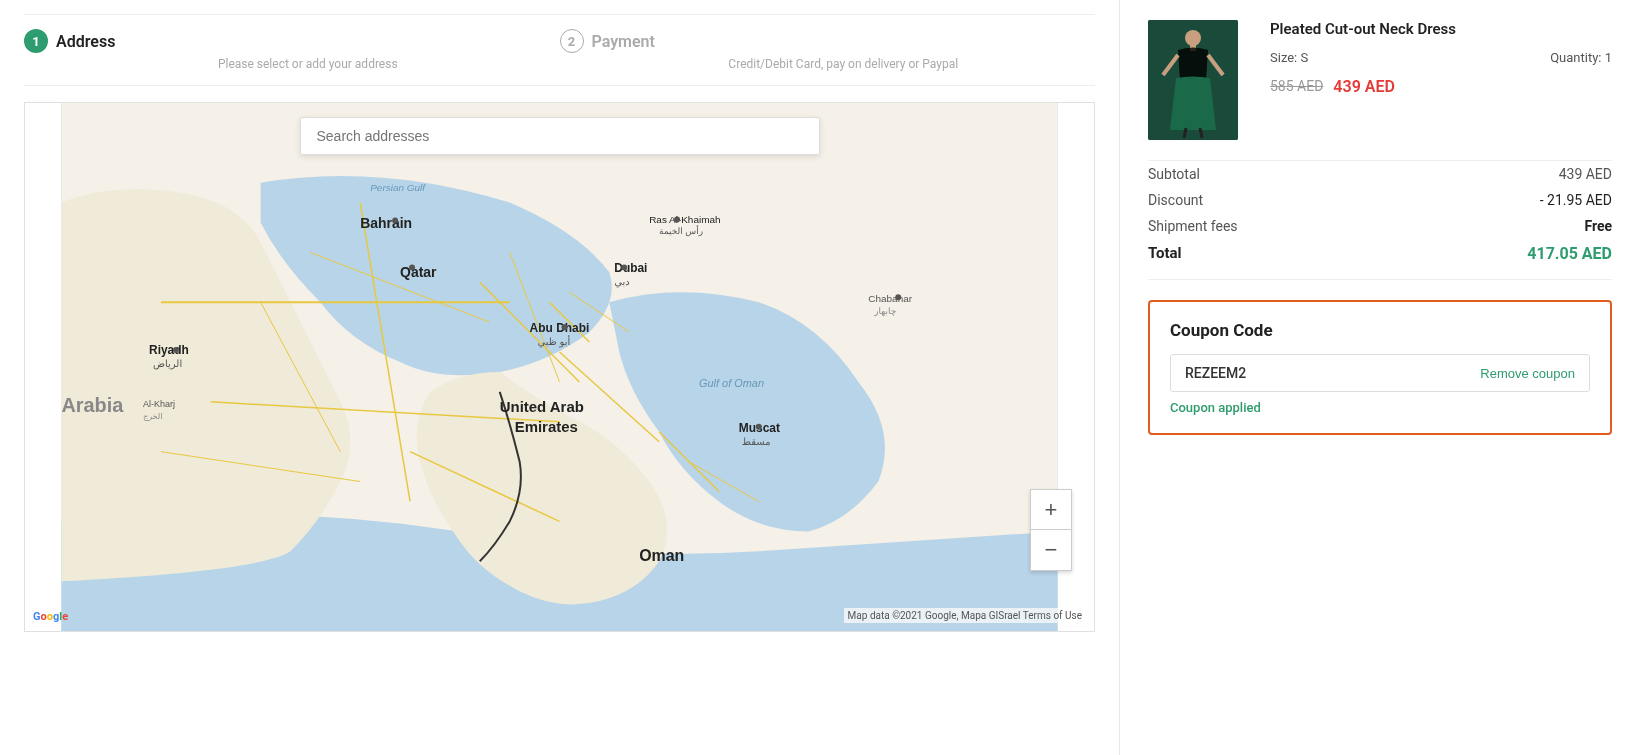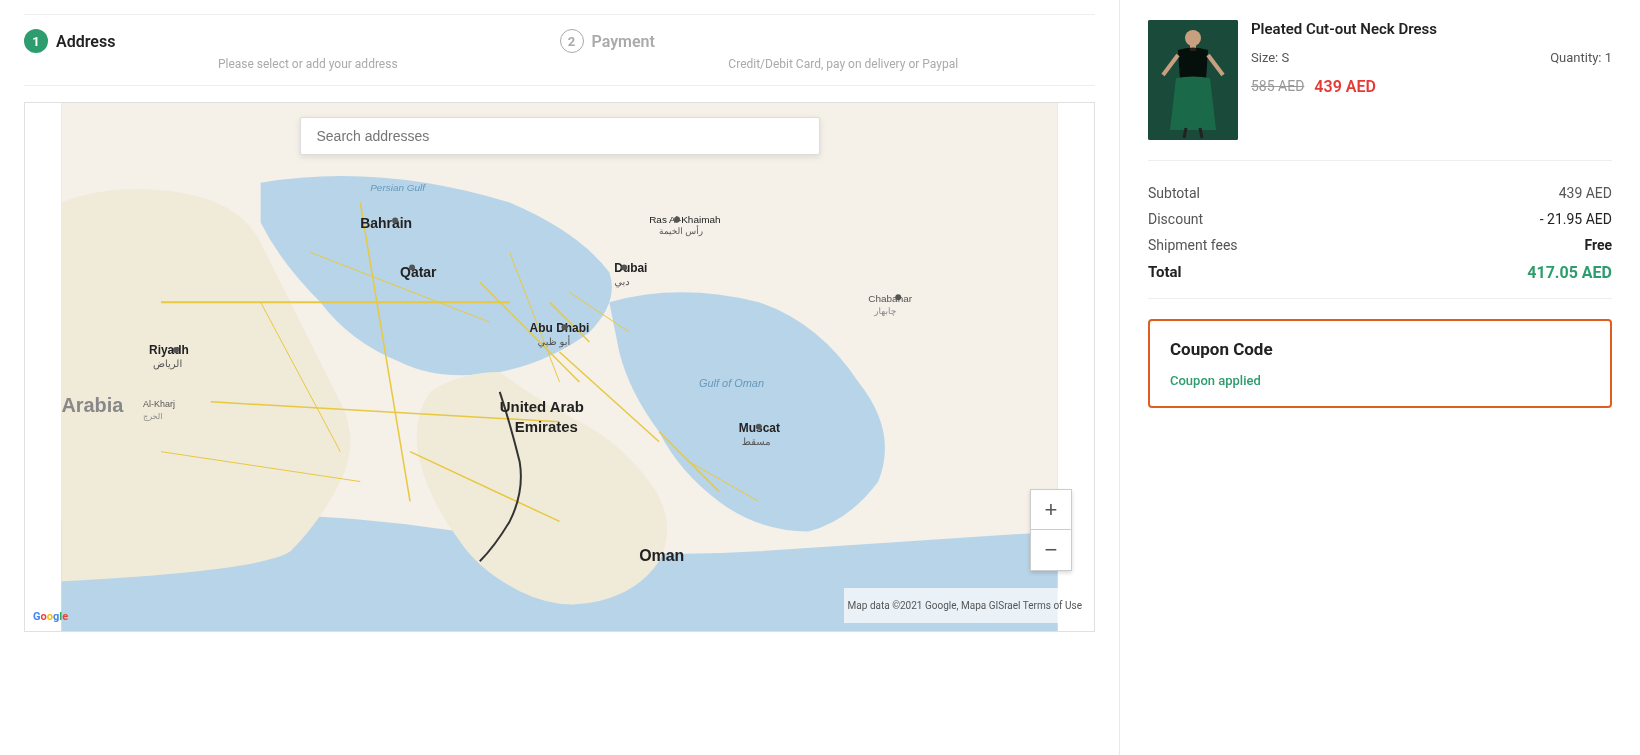--- a/index.html
+++ b/index.html
@@ -134,21 +134,21 @@
       line-height: 1;
     }
     .map-btn:last-child { border-bottom: none; }
     .map-attribution {
       position: absolute;
       bottom: 8px;
       right: 8px;
       font-size: 10px;
       color: #555;
       background: rgba(255,255,255,0.7);
-      padding: 12px 4px;
+      padding: 2px 4px;
     }
     .google-logo {
       position: absolute;
       bottom: 8px;
       left: 8px;
       font-size: 11px;
       font-weight: bold;
     }
     .google-logo span:nth-child(1) { color: #4285F4; }
     .google-logo span:nth-child(2) { color: #EA4335; }
@@ -175,24 +175,24 @@
       color: #222;
     }
     .edit-cart-link {
       color: #888;
       text-decoration: underline;
       font-size: 13px;
       cursor: pointer;
     }
     .product-row {
       display: flex;
-      gap: 13px;
+      gap: 32px;
       padding-bottom: 20px;
       border-bottom: 1px solid #eee;
-      margin-bottom: 24px;
+      margin-bottom: 5px;
     }
     .product-image {
       width: 90px;
       height: 120px;
       background: #1a4a3a;
       border-radius: 2px;
       position: relative;
       overflow: hidden;
       flex-shrink: 0;
     }
@@ -487,16 +487,20 @@
         <span class="value-free">Free</span>
       </div>
       <div class="summary-row total">
         <span>Total</span>
         <span class="value-total">417.05 AED</span>
       </div>
     </div>
 
     <div class="coupon-section">
       <div class="coupon-title">Coupon Code</div>
+      <div class="coupon-input-row">
+        <span class="coupon-code-value">REZEEM2</span>
+        <button class="remove-coupon-btn">Remove coupon</button>
+      </div>
       <div class="coupon-applied-msg">Coupon applied</div>
     </div>
   </div>
 </div>
 
 </body></html>

